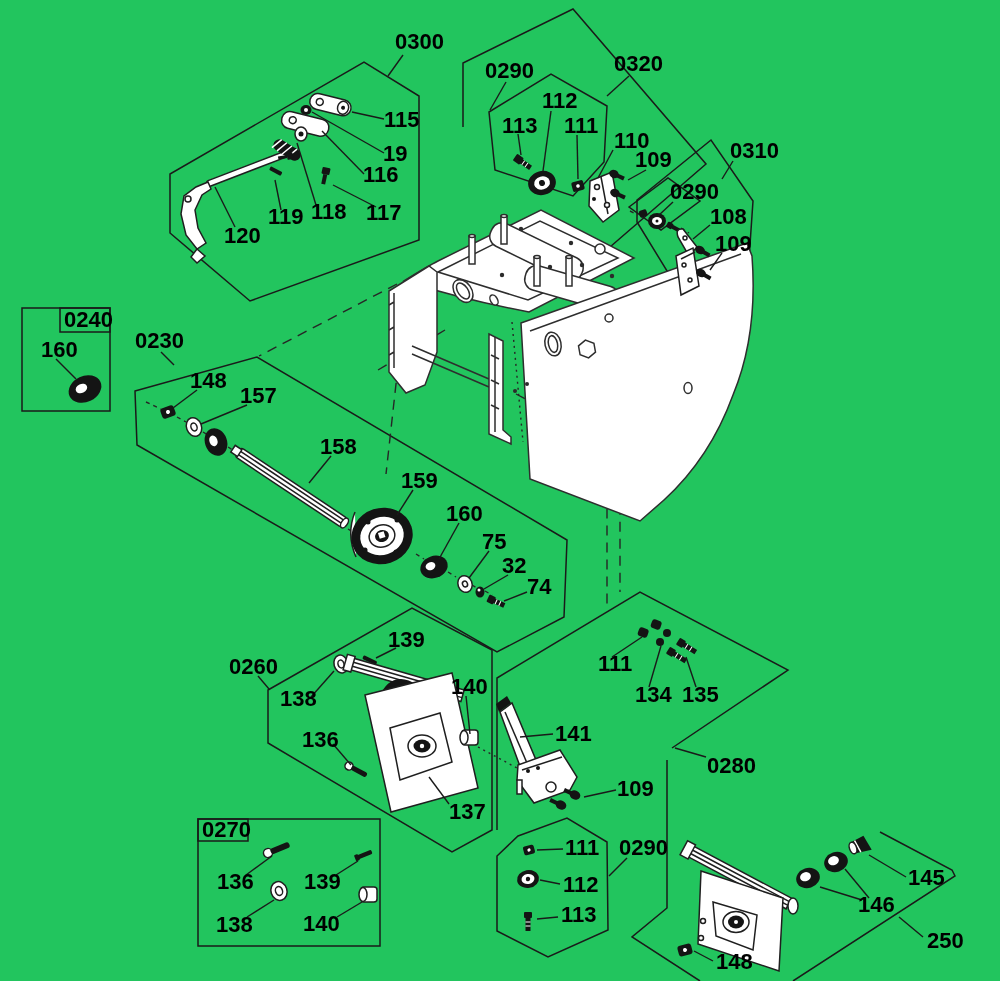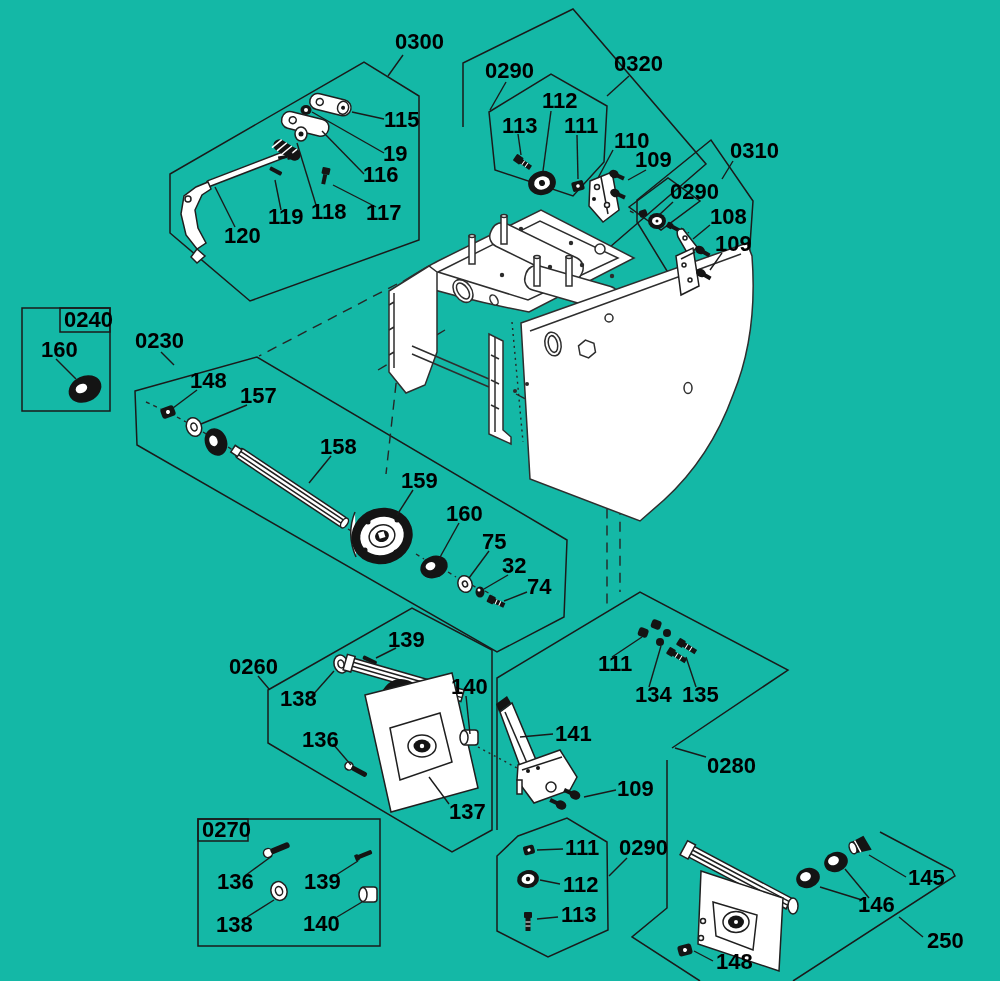--- a/index.html
+++ b/index.html
@@ -1,16 +1,16 @@
 <!DOCTYPE html>
 <html><head>
 <meta charset="utf-8">
 <style>
   html,body{margin:0;padding:0;background:#fff;}
-  .stage{position:relative;width:1000px;height:981px;background:#14b8a6;overflow:hidden;}
+  .stage{position:relative;width:1000px;height:981px;background:#22c55e;overflow:hidden;}
   svg{position:absolute;left:0;top:0;}
   text{font-family:"Liberation Sans",sans-serif;font-weight:700;font-size:22px;fill:#000;}
   .ln{stroke:#1a1a1a;stroke-width:1.4;fill:none;}
   .bnd{stroke:#1a1a1a;stroke-width:1.5;fill:none;}
   .prt{stroke:#1f1f1f;stroke-width:1.5;fill:#fff;}
   .blk{fill:#141414;stroke:none;}
   .hsg{stroke:#2e2e2e;stroke-width:1.5;fill:#fff;}
 </style>
 </head>
 <body>

